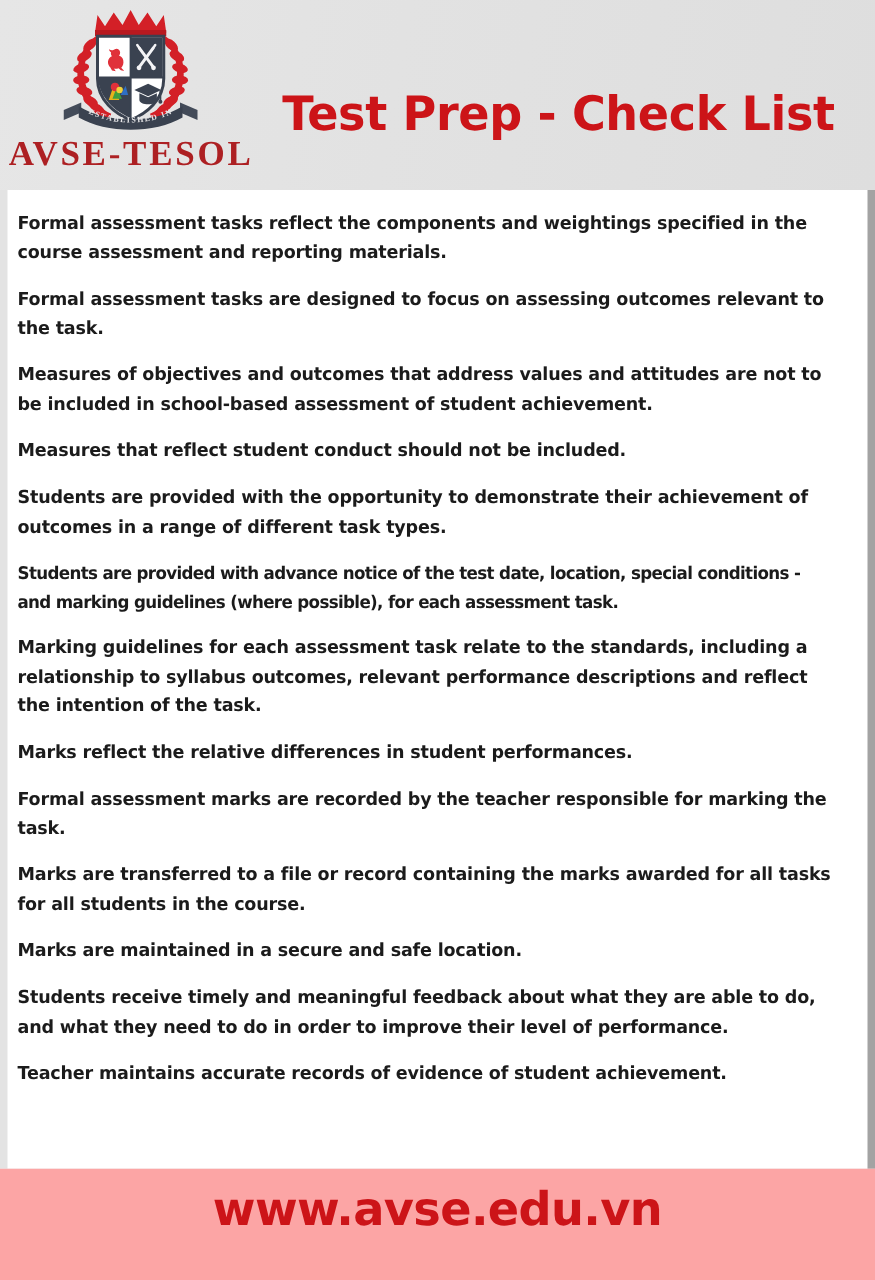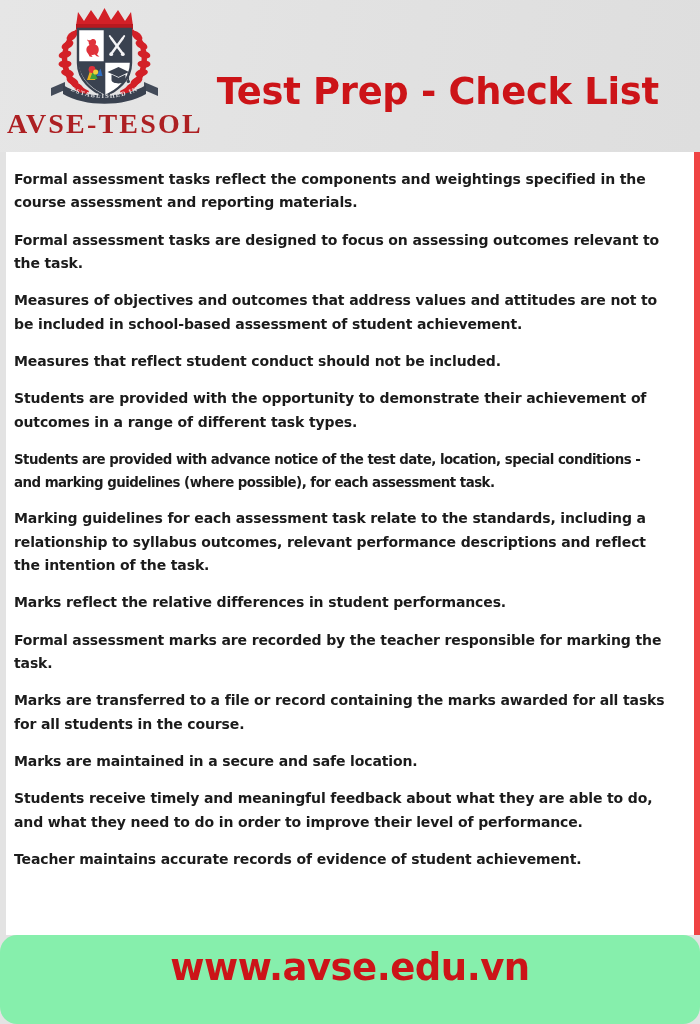--- a/index.html
+++ b/index.html
@@ -61,42 +61,42 @@
     letter-spacing: 2.2px;
     color: #ad2023;
     white-space: nowrap;
   }
 
   .title-wrap {
     flex: 1 1 auto;
     height: 184px;
     display: flex;
     align-items: center;
-    justify-content: flex-start;
+    justify-content: center;
     padding-right: 16px;
     box-sizing: border-box;
   }
   .main-title {
     font-family: "DejaVu Sans", sans-serif;
     font-weight: 700;
     font-size: 38px;
     letter-spacing: -0.3px;
     color: #cc1418;
     white-space: nowrap;
     line-height: 1.05;
     transform: scaleX(0.97);
     transform-origin: center;
   }
 
   
   .body-area {
     flex: 1 1 auto;
     background: #ffffff;
     border-left: 6px solid #e3e3e3;
-    border-right: 6px solid #ef4444;
+    border-right: 6px solid #a3a3a3;
     box-sizing: border-box;
     padding: 16px 8px 6px 8px;
     overflow: hidden;
   }
   .checklist {
     margin: 0;
     padding: 0;
     list-style: none;
   }
   .check-item {
@@ -116,28 +116,27 @@
     transform: scaleX(0.955);
   }
   .check-item:last-child {
     margin-bottom: 0;
   }
 
   
   .footer {
     flex: 0 0 89px;
     height: 89px;
-    background: #86efac;
+    background: #fca5a5;
     display: flex;
     flex-direction: column;
     align-items: center;
     justify-content: flex-start;
     padding-top: 14px;
     box-sizing: border-box;
-    border-radius: 17px;
   }
   .site-url {
     font-family: "DejaVu Sans", sans-serif;
     font-weight: 700;
     font-size: 37px;
     color: #cc1418;
     letter-spacing: -0.5px;
     line-height: 1.05;
     white-space: nowrap;
   }

